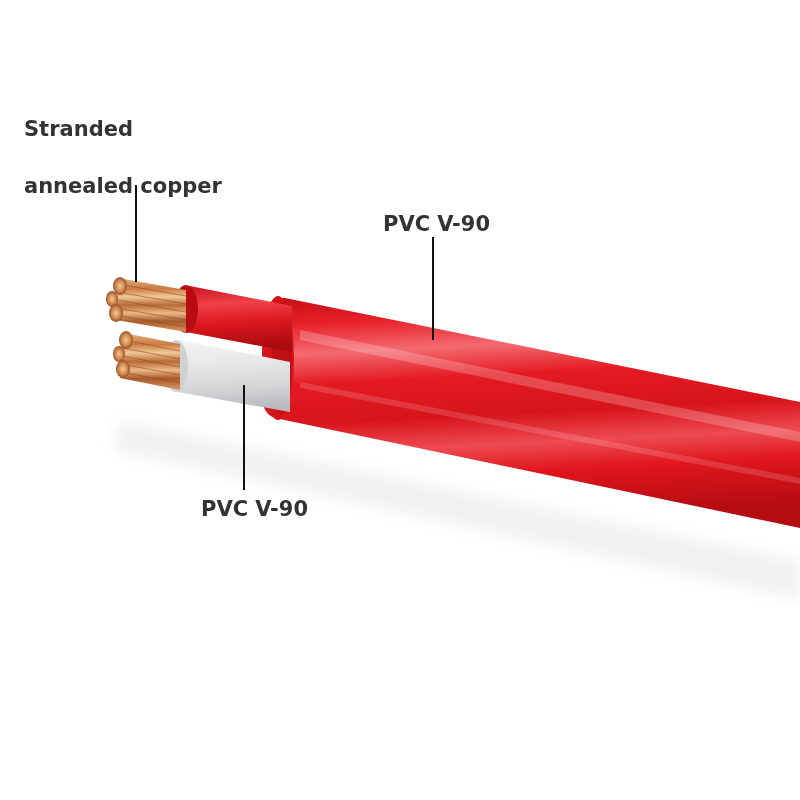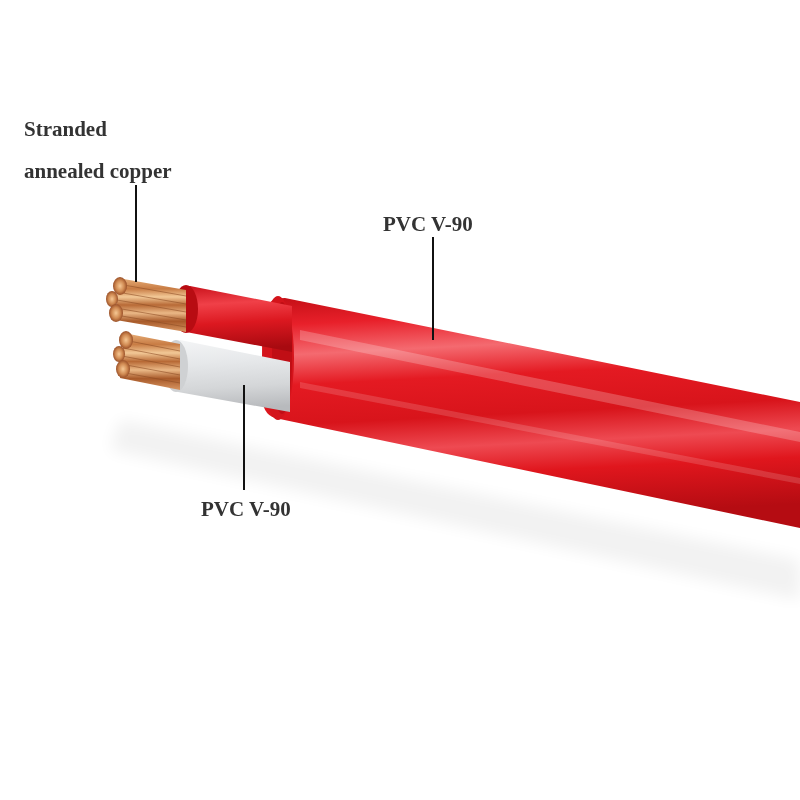--- a/index.html
+++ b/index.html
@@ -13,33 +13,32 @@
       position: relative;
       overflow: hidden;
       font-family: "DejaVu Sans", "Liberation Sans", sans-serif;
     }
     .scene {
       position: absolute;
       left: 0;
       top: 0;
       width: 724px;
       height: 800px;
-      font-family: Liberation Serif, serif;
     }
     .label {
       position: absolute;
       color: #333333;
       font-weight: bold;
       font-size: 21px;
       letter-spacing: 0px;
       white-space: nowrap;
       line-height: 1;
     }
     .label-copper-1 { left: 24px; top: 119px; }
-    .label-copper-2 { left: 24px; top: 161px; }
+    .label-copper-2 { left: 24px; top: 176px; }
     .label-outer { left: 383px; top: 214px; }
     .label-inner { left: 201px; top: 499px; }
     .leader {
       position: absolute;
       width: 2px;
       background: #111111;
     }
     .leader-copper { left: 135px; top: 185px; height: 97px; }
     .leader-outer { left: 432px; top: 237px; height: 103px; }
     .leader-inner { left: 243px; top: 385px; height: 105px; }

